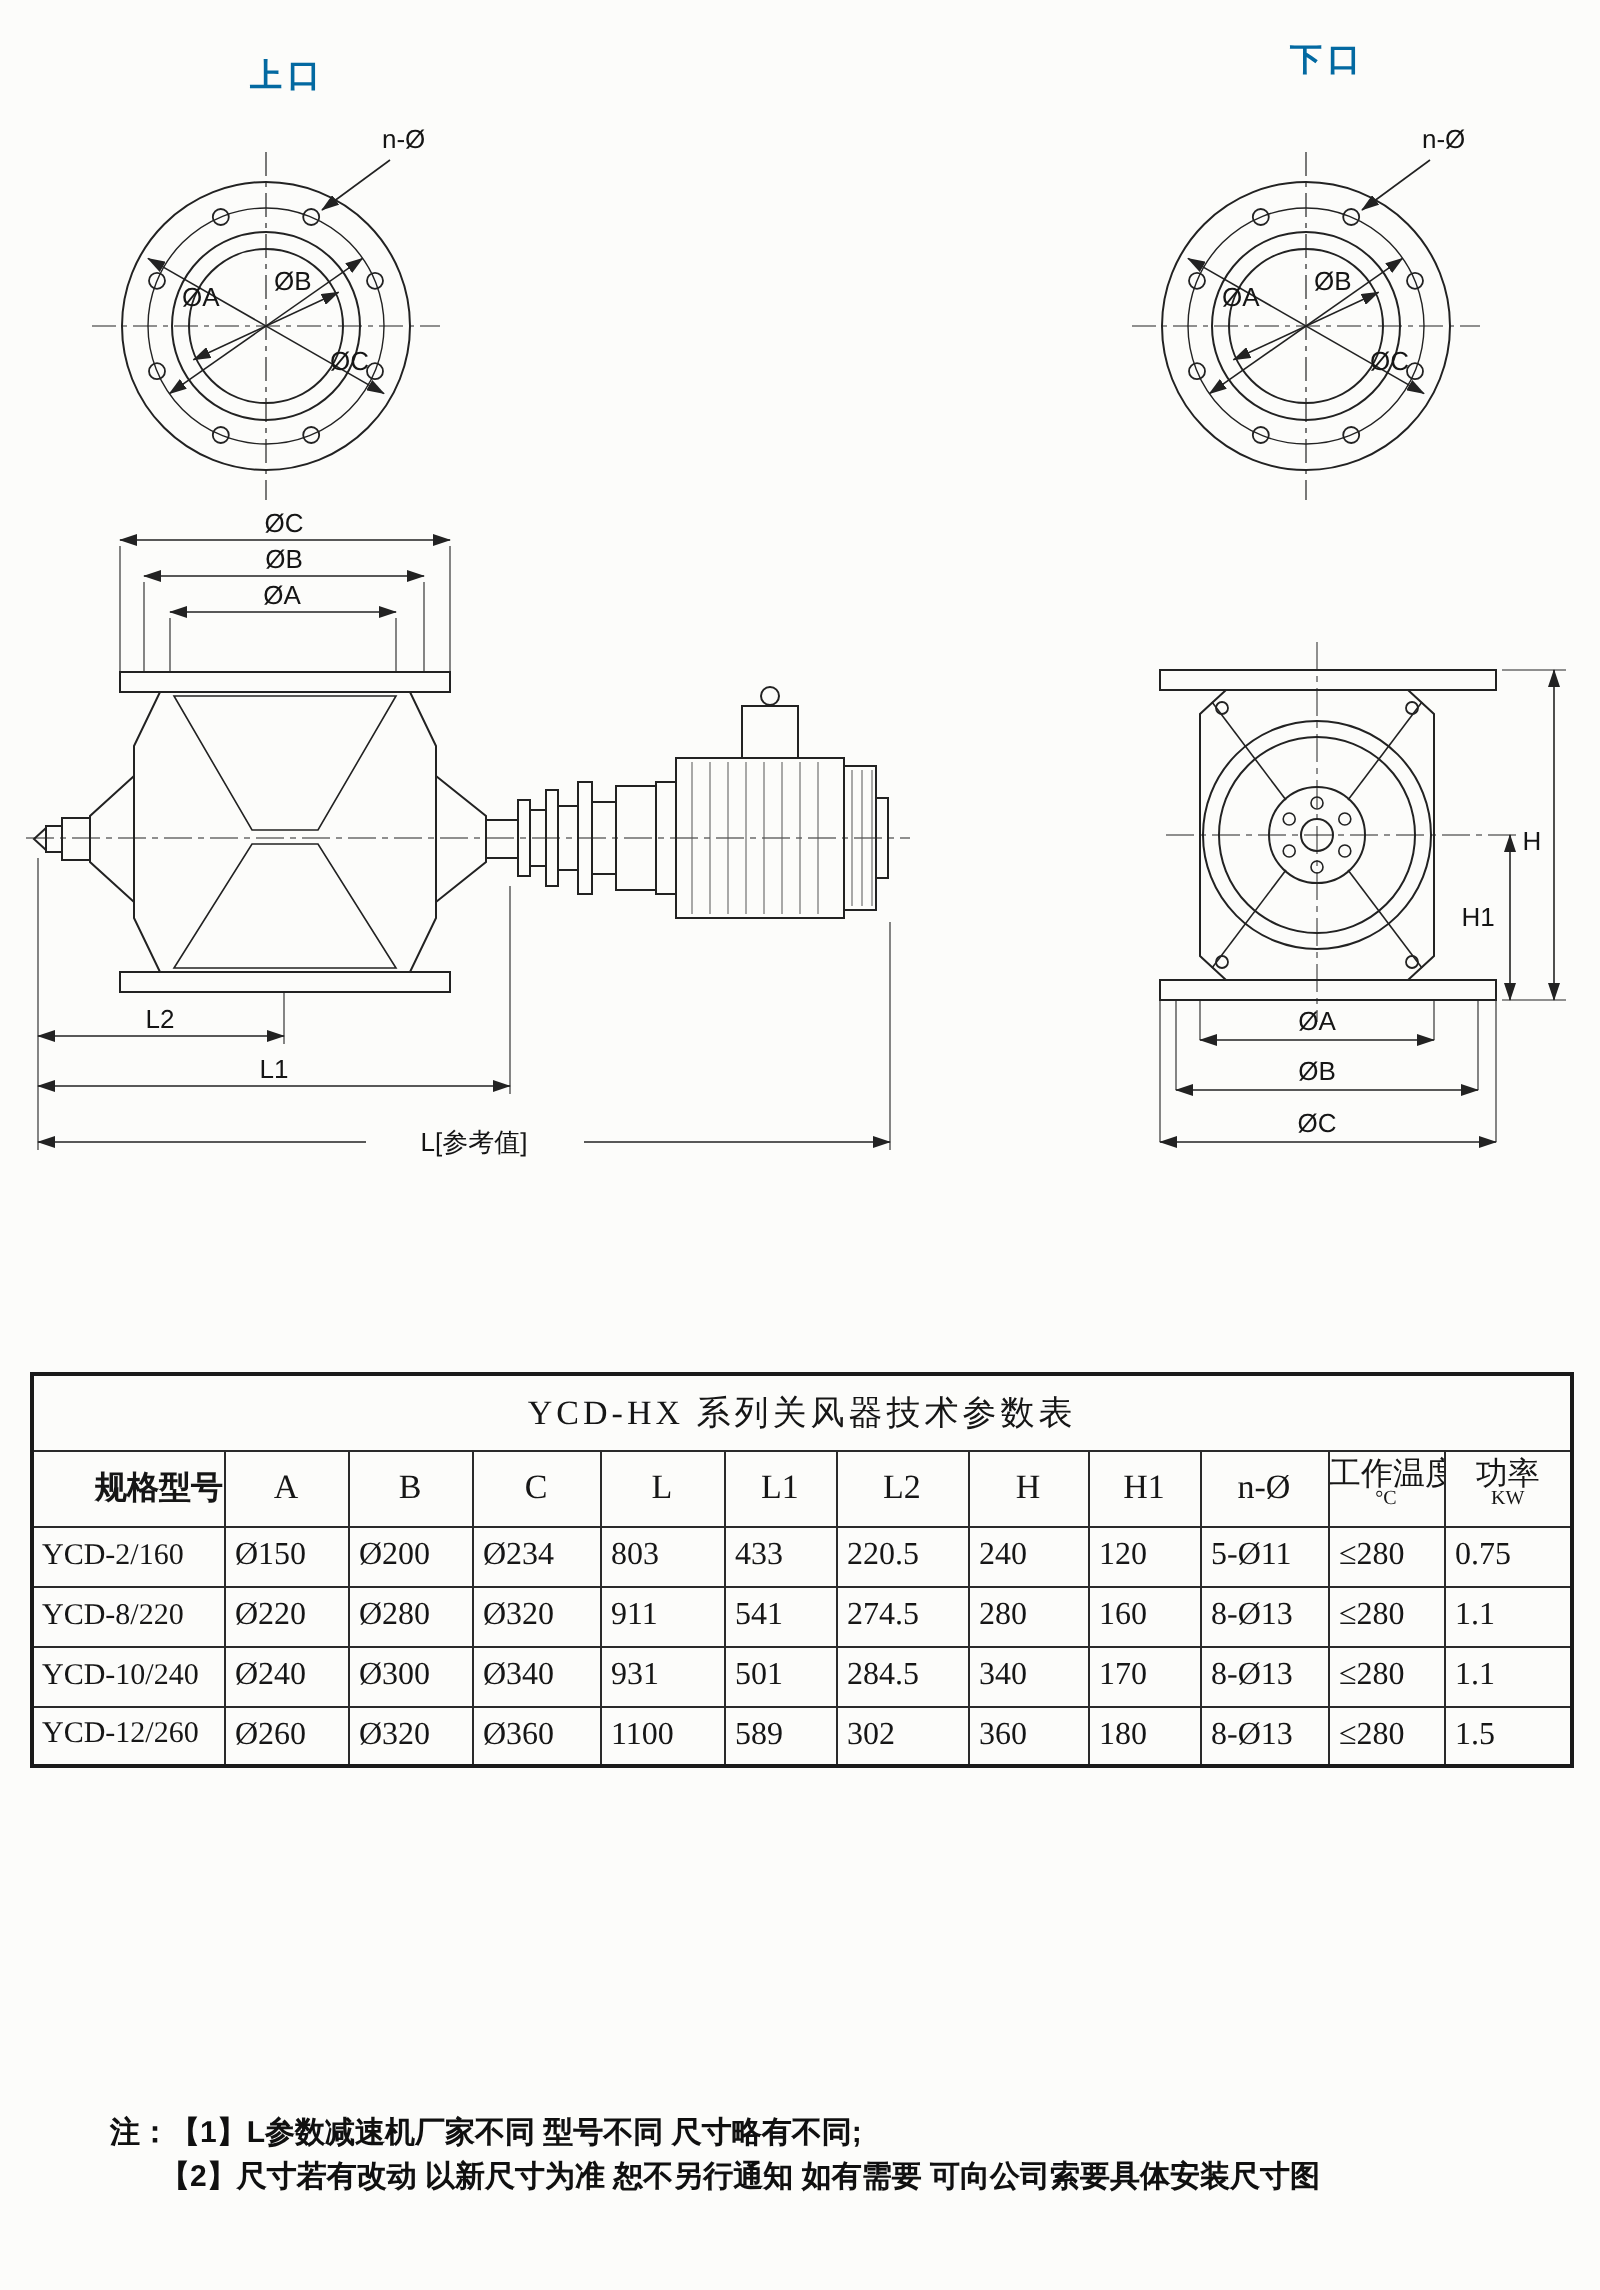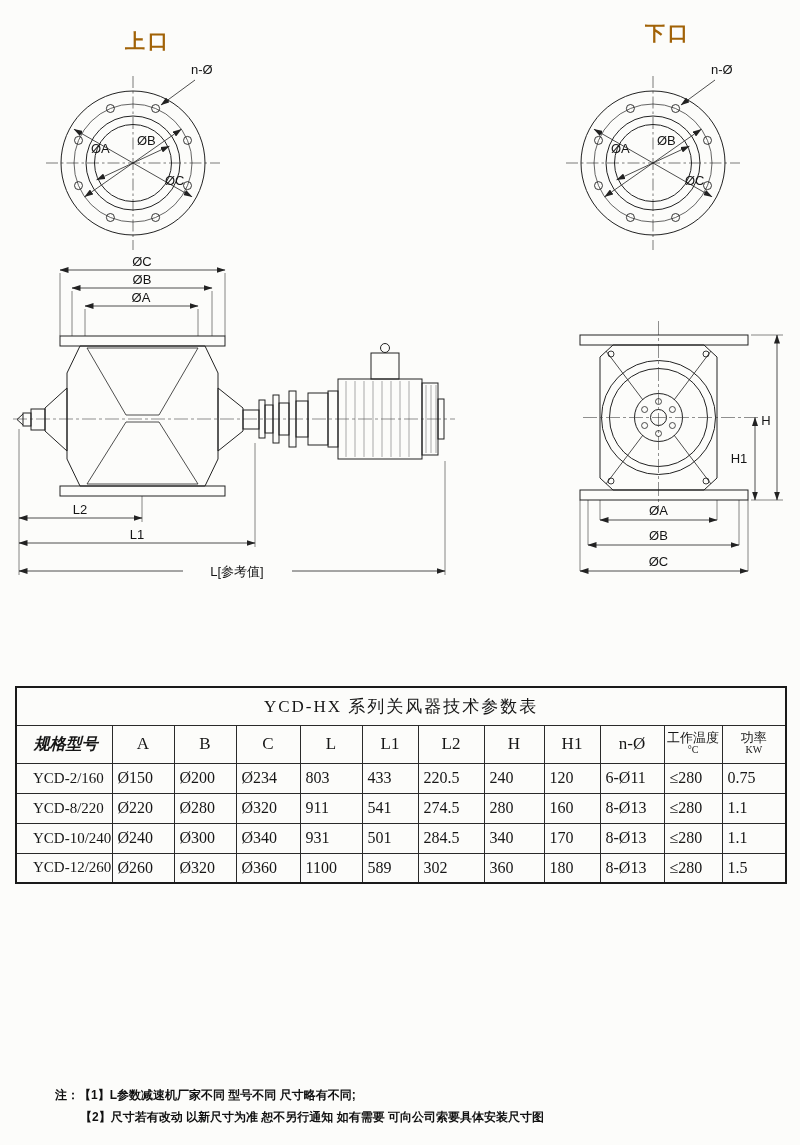--- a/index.html
+++ b/index.html
@@ -11,24 +11,24 @@
     background: #fcfcfa;
     font-family: "Liberation Sans", "DejaVu Sans", sans-serif;
     color: #161616;
     overflow: hidden;
     margin: 0 auto;
   }
   .drawing { position: absolute; }
   svg text { font-family: "Liberation Sans", "DejaVu Sans", sans-serif; }
   .port-title {
     position: absolute;
-    font-size: 20px;
+    font-size: 16px;
     font-weight: bold;
     letter-spacing: 3px;
-    color: #a16207;
+    color: #0369a1;
     font-family: Liberation Sans, sans-serif;
   }
   .spec-table {
     position: absolute;
     left: 15px;
     top: 686px;
     width: 770px;
     border-collapse: collapse;
     table-layout: fixed;
     border: 2px solid #1a1a1a;
@@ -43,37 +43,37 @@
     text-align: center;
     letter-spacing: 2px;
   }
   .spec-table thead th {
     height: 38px;
     font-family: "Liberation Serif", "DejaVu Serif", serif;
     font-size: 17px;
     font-weight: normal;
     text-align: center;
   }
-  .spec-table thead th.c-model { text-align: center; padding-left: 3px; font-size: 16px; font-weight: bold; font-style: italic; }
+  .spec-table thead th.c-model { text-align: right; padding-left: 3px; font-size: 16px; font-weight: bold; }
   .small-head span { display: block; line-height: 12px; }
-  .small-head .l1 { font-size: 13px; text-align: center; }
+  .small-head .l1 { font-size: 16px; text-align: center; }
   .small-head .sub { font-size: 10px; }
   .spec-table tbody td {
     height: 30px;
     font-family: "Liberation Serif", "DejaVu Serif", serif;
     font-size: 16px;
     text-align: left;
     padding-left: 5px;
   }
-  .spec-table tbody td.c-model-cell { font-size: 15px; padding-left: 16px; }
+  .spec-table tbody td.c-model-cell { font-size: 15px; padding-left: 4px; }
   .notes {
     position: absolute;
     left: 55px;
-    top: 1084px;
-    font-size: 12px;
+    top: 1056px;
+    font-size: 15px;
     font-weight: bold;
     line-height: 22px;
     color: #101010;
     font-family: "Liberation Sans", "DejaVu Sans", sans-serif;
   }
   .note-line.indent { padding-left: 25px; }
 </style>
 </head>
 <body>
 
@@ -356,21 +356,21 @@
         <tr>
           <td class="c-model-cell">YCD-2/160</td>
           <td>Ø150</td>
           <td>Ø200</td>
           <td>Ø234</td>
           <td>803</td>
           <td>433</td>
           <td>220.5</td>
           <td>240</td>
           <td>120</td>
-          <td>6-Ø11</td>
+          <td>5-Ø11</td>
           <td>≤280</td>
           <td>0.75</td>
         </tr>
         <tr>
           <td class="c-model-cell">YCD-8/220</td>
           <td>Ø220</td>
           <td>Ø280</td>
           <td>Ø320</td>
           <td>911</td>
           <td>541</td>

